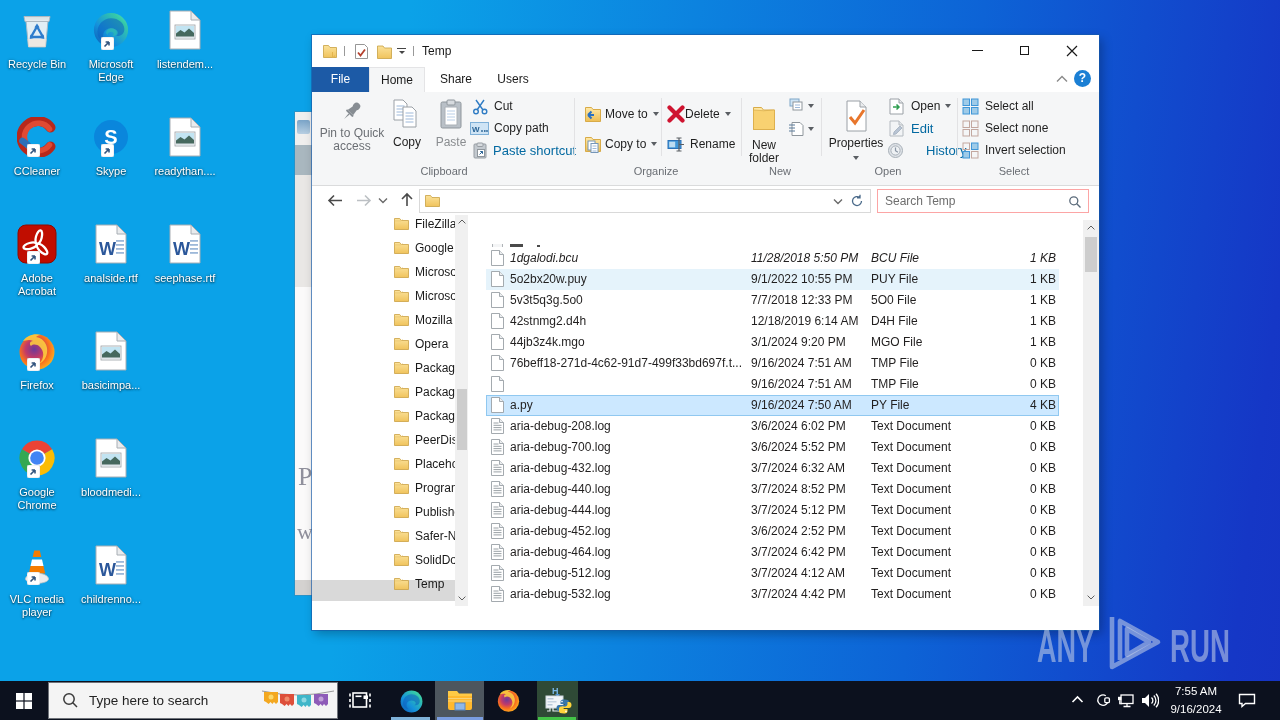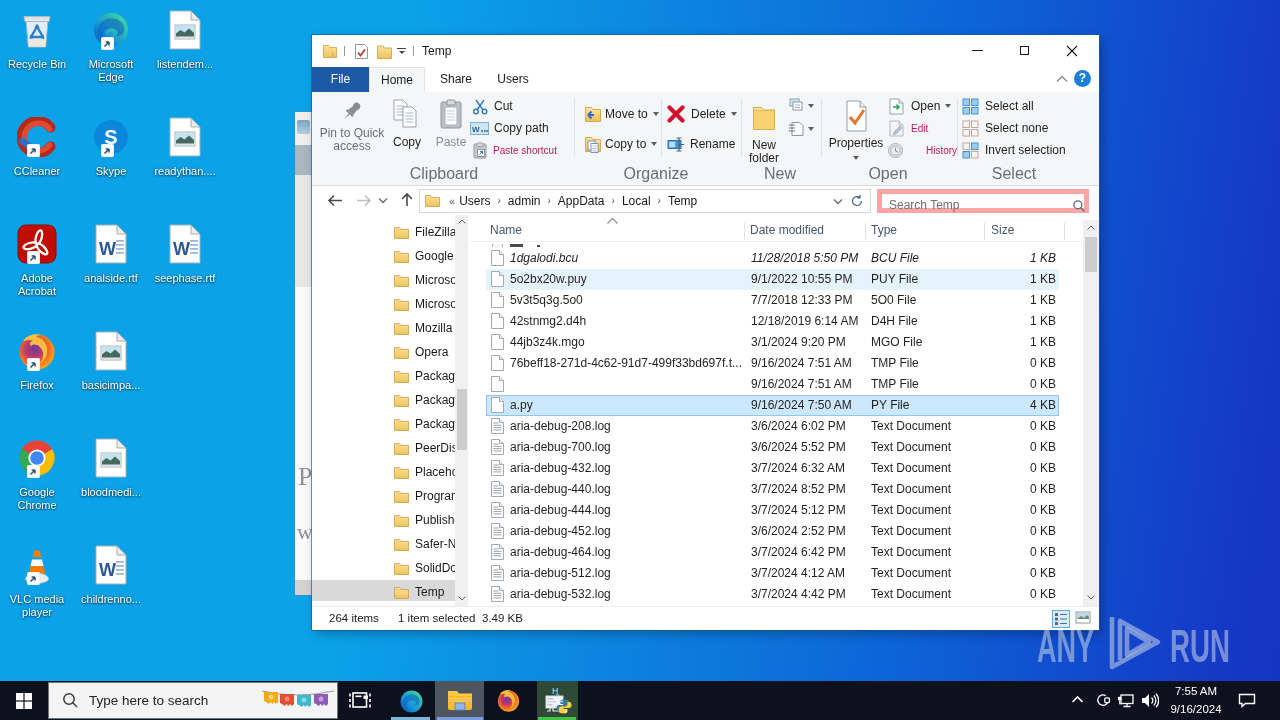--- a/index.html
+++ b/index.html
@@ -10,35 +10,35 @@
 .dicon svg{display:block;margin:0 auto}
 .dlbl{margin-top:8px;font-size:11px;line-height:13px;color:#fff;text-shadow:0 1px 2px rgba(0,0,0,.65),0 0 3px rgba(0,0,0,.35)}
 
 #win{position:absolute;left:312px;top:35px;width:787px;height:595px;background:#fff;box-shadow:0 0 0 1px rgba(21,91,170,.65),3px 4px 10px rgba(0,0,0,.28);font-size:12px;color:#1a1a1a}
 #titlebar{position:absolute;left:0;top:0;width:100%;height:32px;background:#fff}
 .capbtn{position:absolute;top:0;width:47px;height:32px}
 #tabrow{position:absolute;left:0;top:32px;width:100%;height:25px;background:#fff}
 .tab{position:absolute;top:0;height:25px;line-height:25px;text-align:center}
 #ribbon{position:absolute;left:0;top:57px;width:100%;height:94px;background:#f5f6f7;border-bottom:1px solid #dadbdc}
 .rsep{position:absolute;top:6px;height:58px;width:1px;background:#e2e2e4}
-.rlbl{position:absolute;top:73px;font-size:16px;color:#6a6e74;width:120px;text-align:center}
+.rlbl{position:absolute;top:73px;font-size:11px;color:#6a6e74;width:120px;text-align:center}
 .rtxt{font-size:12px;color:#1f1f1f;white-space:nowrap}
-.gtxt{font-size:10px;color:#be185d;white-space:nowrap}
+.gtxt{font-size:13px;color:#0369a1;white-space:nowrap}
 .bigbtn{position:absolute;text-align:center;font-size:12px;color:#1f1f1f;line-height:13px}
 .smrow{position:absolute;height:22px;display:flex;align-items:center;white-space:nowrap}
 .darr{display:inline-block;width:0;height:0;border-left:3.5px solid transparent;border-right:3.5px solid transparent;border-top:4px solid #5a5e63;margin-left:5px;vertical-align:middle}
 
 #addrrow{position:absolute;left:0;top:151px;width:100%;height:29px;background:#fff}
 #addrbox{position:absolute;left:107px;top:3px;width:452px;height:24px;border:1px solid #d9d9d9;background:#fff}
-#searchbox{position:absolute;left:565px;top:3px;width:212px;height:24px;border:5px solid #fca5a5;background:#fff}
+#searchbox{position:absolute;left:565px;top:3px;width:212px;height:24px;border:1px solid #fca5a5;background:#fff}
 .crumb{display:inline-block;vertical-align:top;line-height:22px;color:#1a1a1a}
 .chev{display:inline-block;vertical-align:top;line-height:22px;color:#555;font-size:10px;padding:0 7px}
 
 #content{position:absolute;left:0;top:180px;width:100%;height:391px;background:#fff}
-.titem{position:absolute;left:82px;height:22px;display:flex;align-items:flex-end;white-space:nowrap;overflow:hidden;width:73px}
+.titem{position:absolute;left:82px;height:22px;display:flex;align-items:flex-start;white-space:nowrap;overflow:hidden;width:73px}
 .titem .fname{margin-left:6px;color:#1a1a1a}
 
 #hdr{position:absolute;left:158px;top:5px;height:22px;border-bottom:1px solid #f0f0f0;width:612px;color:#46586a}
 .hsep{position:absolute;top:3px;width:1px;height:17px;background:#e2e2e2}
 .row{position:absolute;left:174px;width:573px;height:21px}
 .cell{position:absolute;top:0;height:21px;line-height:21px;white-space:nowrap;color:#211f1f}
 .ric{position:absolute;left:5px;top:2px}
 .c1{left:24px}.c2{left:265px}.c3{left:385px}.c4{right:3px;text-align:right}
 
 .sbar{position:absolute;background:#f0f0f0}
@@ -421,21 +421,21 @@
           <path d="M9.5 12 h4 M9.5 14.5 h4 M9.5 17 h4" stroke="#9db8d9"></path>
         </svg>
       <span class="rtxt" style="margin-left:4px">Copy to</span>
         <span class="darr"></span>
     </div>
     <div class="rsep" style="left:349px"></div>
     <div class="smrow" style="left:355px;top:11px">
       <svg width="18" height="18" viewBox="0 0 18 18">
           <path d="M2.5 2.5 L15.5 15.5 M15.5 2.5 L2.5 15.5" stroke="#cf1430" stroke-width="4.2" stroke-linecap="round"></path>
         </svg>
-      <span class="rtxt" style="margin-left:6px">Delete</span>
+      <span class="rtxt" style="">Delete</span>
         <span class="darr"></span>
     </div>
     <div class="smrow" style="left:355px;top:41px">
       <svg width="19" height="17" viewBox="0 0 19 17">
           <rect x="1" y="4.5" width="13" height="8" fill="#3f96d8" stroke="#2a71b8"></rect>
           <rect x="2.2" y="5.7" width="6" height="5.6" fill="#bcdcf2"></rect>
           <path d="M12 2 v13 M9.5 2 h5 M9.5 15 h5 M12 8.5 h5" stroke="#5a5e63" stroke-width="1.2" fill="none"></path>
         </svg>
       <span class="rtxt" style="margin-left:4px">Rename</span>
     </div>
@@ -550,23 +550,20 @@
     <svg class="abs" style="left:66px;top:11px" width="10" height="7" viewBox="0 0 10 7">
         <path d="M1 1.5 L5 5.5 L9 1.5" stroke="#6a6a6a" stroke-width="1.4" fill="none"></path>
       </svg>
     <svg class="abs" style="left:86px;top:5px" width="18" height="18" viewBox="0 0 18 18">
         <path d="M9 15 V3 M4 8 L9 3 L14 8" stroke="#4a4a4a" stroke-width="1.6" fill="none"></path>
       </svg>
     <div id="addrbox">
       <svg class="abs" style="left:5px;top:4px" width="15" height="14" viewBox="0 0 15 14">
           <path d="M.5 1.5 h5 l1.5 2 h7.5 v9 h-14 Z" fill="url(#foldg)" stroke="#c8a142" stroke-width=".8"></path>
         </svg>
-      <div class="abs" style="left:25px;top:0;height:22px;white-space:nowrap">
-        <span class="chev" style="padding:0 4px;font-size:11px">«</span><span class="crumb">Users</span><span class="chev">›</span><span class="crumb">admin</span><span class="chev">›</span><span class="crumb">AppData</span><span class="chev">›</span><span class="crumb">Local</span><span class="chev">›</span><span class="crumb">Temp</span>
-      </div>
       <svg class="abs" style="left:413px;top:8px" width="10" height="7" viewBox="0 0 10 7">
           <path d="M1 1.5 L5 5.5 L9 1.5" stroke="#6a6a6a" stroke-width="1.4" fill="none"></path>
         </svg>
       <svg class="abs" style="left:430px;top:4px" width="14" height="14" viewBox="0 0 14 14">
           <path d="M11.5 7 a4.5 4.5 0 1 1-1.6-3.4 M10 .8 v3 h-3" stroke="#4a6a8a" stroke-width="1.3" fill="none"></path>
         </svg>
     </div>
     <div id="searchbox">
       <div class="abs" style="left:7px;top:4px;color:#6e6e6e;font-size:12px">Search Temp</div>
       <svg class="abs" style="left:190px;top:5px" width="14" height="14" viewBox="0 0 14 14">
@@ -697,33 +694,20 @@
             <path d="M.6 4.4 L4 1 L7.4 4.4" stroke="#5e5e5e" fill="none"></path>
           </svg>
         </div>
       <div class="sarrow" style="bottom:0">
           <svg width="8" height="5" viewBox="0 0 8 5">
             <path d="M.6 .6 L4 4 L7.4 .6" stroke="#5e5e5e" fill="none"></path>
           </svg>
         </div>
       <div class="sthumb" style="left:1.5px;top:174px;width:10px;height:61px"></div>
     </div>
-    <div id="hdr">
-      <div class="abs" style="left:20px;top:3px">Name</div>
-      <svg class="abs" style="left:136px;top:-3px" width="13" height="8" viewBox="0 0 13 8">
-          <path d="M1.5 6.5 L6.5 1.5 L11.5 6.5" stroke="#8a97a4" stroke-width="1.3" fill="none"></path>
-        </svg>
-      <div class="abs" style="left:280px;top:3px">Date modified</div>
-      <div class="abs" style="left:401px;top:3px">Type</div>
-      <div class="abs" style="left:521px;top:3px">Size</div>
-      <div class="hsep" style="left:274px"></div>
-      <div class="hsep" style="left:395px"></div>
-      <div class="hsep" style="left:514px"></div>
-      <div class="hsep" style="left:594px"></div>
-    </div>
     <div id="rows">
       <div class="abs" style="left:180px;top:29px;width:11px;height:3px;border-left:1px solid #b0b4b8;border-right:1px solid #b0b4b8;background:#f4f5f6"></div>
       <div class="abs" style="left:198px;top:29px;width:13px;height:2.5px;background:#4a4a4a"></div>
         <div class="abs" style="left:225px;top:30px;width:3px;height:2px;background:#4a4a4a"></div>
       <div class="row" style="top:33px;font-style:italic;">
           <svg class="ric" width="13" height="16" viewBox="0 0 13 16">
             <path d="M.5 .5 h8 l4 4 v11 h-12 Z" fill="#fff" stroke="#9aa0a6" stroke-width=".9"></path>
             <path d="M8.5 .5 v4 h4" fill="#eceef0" stroke="#9aa0a6" stroke-width=".9"></path>
           </svg>
           <div class="cell c1">1dgalodi.bcu</div>
@@ -905,44 +889,20 @@
           <svg width="8" height="5" viewBox="0 0 8 5">
             <path d="M.6 4.4 L4 1 L7.4 4.4" stroke="#5e5e5e" fill="none"></path>
           </svg>
         </div>
       <div class="sarrow" style="bottom:1px">
           <svg width="8" height="5" viewBox="0 0 8 5">
             <path d="M.6 .6 L4 4 L7.4 .6" stroke="#5e5e5e" fill="none"></path>
           </svg>
         </div>
       <div class="sthumb" style="left:2px;top:17px;width:12px;height:35px"></div>
-    </div>
-  </div>
-  <div id="statusbar">
-    <div class="abs" style="left:17px;top:5px">264 items</div>
-    <div class="abs" style="left:86px;top:5px">1 item selected</div>
-    <div class="abs" style="left:170px;top:5px">3.49 KB</div>
-    <div class="abs" style="left:740px;top:3px;width:18px;height:18px;border:1px solid #66a7e8;background:#d9ecff">
-      <svg width="16" height="16" viewBox="0 0 16 16">
-          <g fill="#5a6a7a">
-            <rect x="2" y="2" width="3" height="3"></rect>
-            <rect x="2" y="6.5" width="3" height="3"></rect>
-            <rect x="2" y="11" width="3" height="3"></rect>
-          </g>
-          <g stroke="#5a6a7a">
-            <path d="M7 3.5 h7 M7 8 h7 M7 12.5 h7"></path>
-          </g>
-        </svg>
-    </div>
-    <div class="abs" style="left:763px;top:3px;width:18px;height:18px">
-      <svg width="16" height="16" viewBox="0 0 16 16">
-          <rect x="1" y="2" width="14" height="11" fill="#fff" stroke="#8f969c"></rect>
-          <rect x="2" y="3" width="12" height="6" fill="#bcd8ea"></rect>
-          <path d="M2 9 l4-3 3 2 3-3 2 2.5 v1.5 h-12 Z" fill="#6a8a6a"></path>
-        </svg>
     </div>
   </div>
 </div>
 
 <div id="taskbar">
   <svg class="abs" style="left:16px;top:12px" width="16" height="16" viewBox="0 0 16 16">
       <g fill="#fff">
         <rect x="0" y="0" width="7.4" height="7.4"></rect>
         <rect x="8.6" y="0" width="7.4" height="7.4"></rect>
         <rect x="0" y="8.6" width="7.4" height="7.4"></rect>

